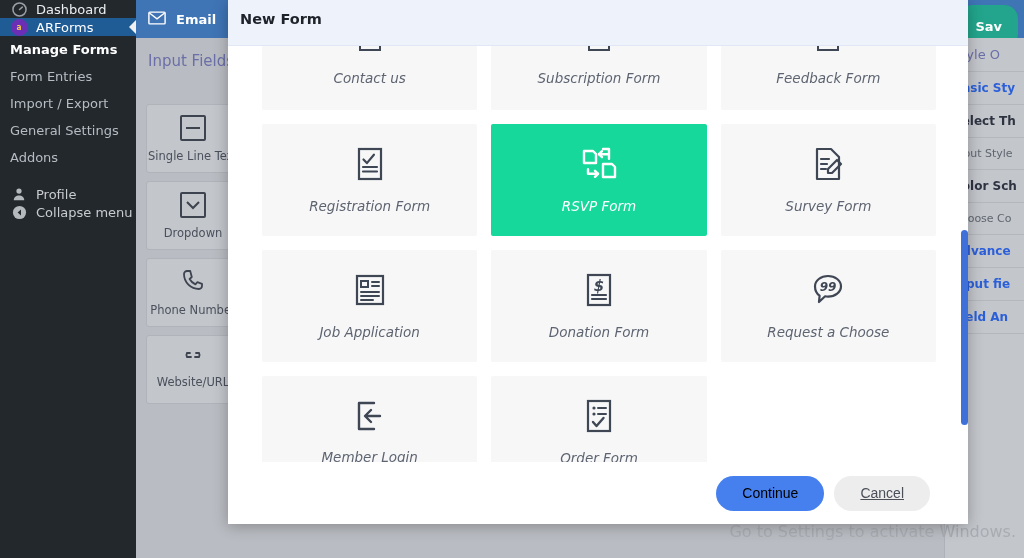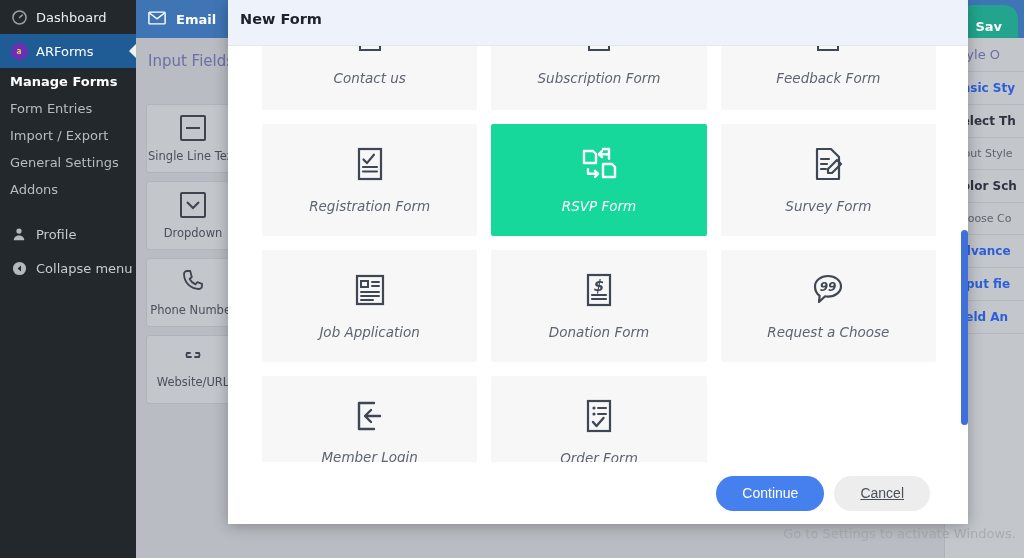--- a/index.html
+++ b/index.html
@@ -11,21 +11,21 @@
   }
   #screen { position: relative; width: 1024px; height: 558px; overflow: hidden; }
 
   
   #wp-sidebar {
     position: absolute; left: 0; top: 0; width: 136px; height: 558px;
     background: #23282d; color: #b4b9be; overflow: hidden;
   }
   .wp-row {
     display: flex; align-items: center; gap: 8px;
-    height: 34px; padding: 0 0 0 10px; font-size: 13px; color: #c8ccd1;
+    height: 18px; padding: 0 0 0 10px; font-size: 13px; color: #c8ccd1;
   }
   .wp-row.dash { color: #eceff1; }
   .wp-row.active {
     background: #1f5c96; color: #ffffff; font-weight: normal; position: relative;
   }
   .wp-row.active::after {
     content: ""; position: absolute; right: -1px; top: 50%;
     transform: translateY(-50%);
     border-top: 8px solid transparent; border-bottom: 8px solid transparent;
     border-right: 8px solid #f1f1f1;
@@ -91,21 +91,21 @@
   .sp-row.blue { color: #2b5fd9; font-weight: bold; }
   .sp-row.bold { color: #2d3340; font-weight: bold; }
   .sp-row.muted { color: #5f656f; font-size: 11px; }
 
   
   #watermark {
     position: absolute; right: 8px; bottom: 16px;
     text-align: left; color: #a9acb2; line-height: 1.25; pointer-events: none;
   }
   #watermark .w1 { font-size: 17px; }
-  #watermark .w2 { font-size: 13px; }
+  #watermark .w2 { font-size: 16px; }
 
   
   #modal {
     position: absolute; left: 228px; top: 0; width: 740px; height: 524px;
     background: #ffffff; box-shadow: 0 2px 14px rgba(0,0,0,.28);
     display: flex; flex-direction: column; overflow: hidden;
   }
   #modal-header {
     height: 46px; flex: 0 0 46px; background: #eef2fb;
     border-bottom: 1px solid #e1e7f4;
@@ -132,21 +132,21 @@
   #modal-footer {
     height: 62px; flex: 0 0 62px; background: #fff;
     display: flex; align-items: center; justify-content: flex-end;
     gap: 10px; padding-right: 38px;
   }
   .pill {
     height: 35px; border-radius: 18px; padding: 0 26px;
     display: flex; align-items: center; justify-content: center;
     font-size: 14px; border: none;
   }
-  #continue-btn { background: #4680ee; color: #ffffff; }
+  #continue-btn { background: #4680ee; color: #000000; }
   #cancel-btn { background: #ededed; color: #4a4f58; text-decoration: underline; }
 
   #modal-scrollbar {
     position: absolute; right: 56px; top: 230px; width: 7px; height: 195px;
     background: #3f6fd8; border-radius: 4px;
   }
 </style>
 </head>
 <body>
 

